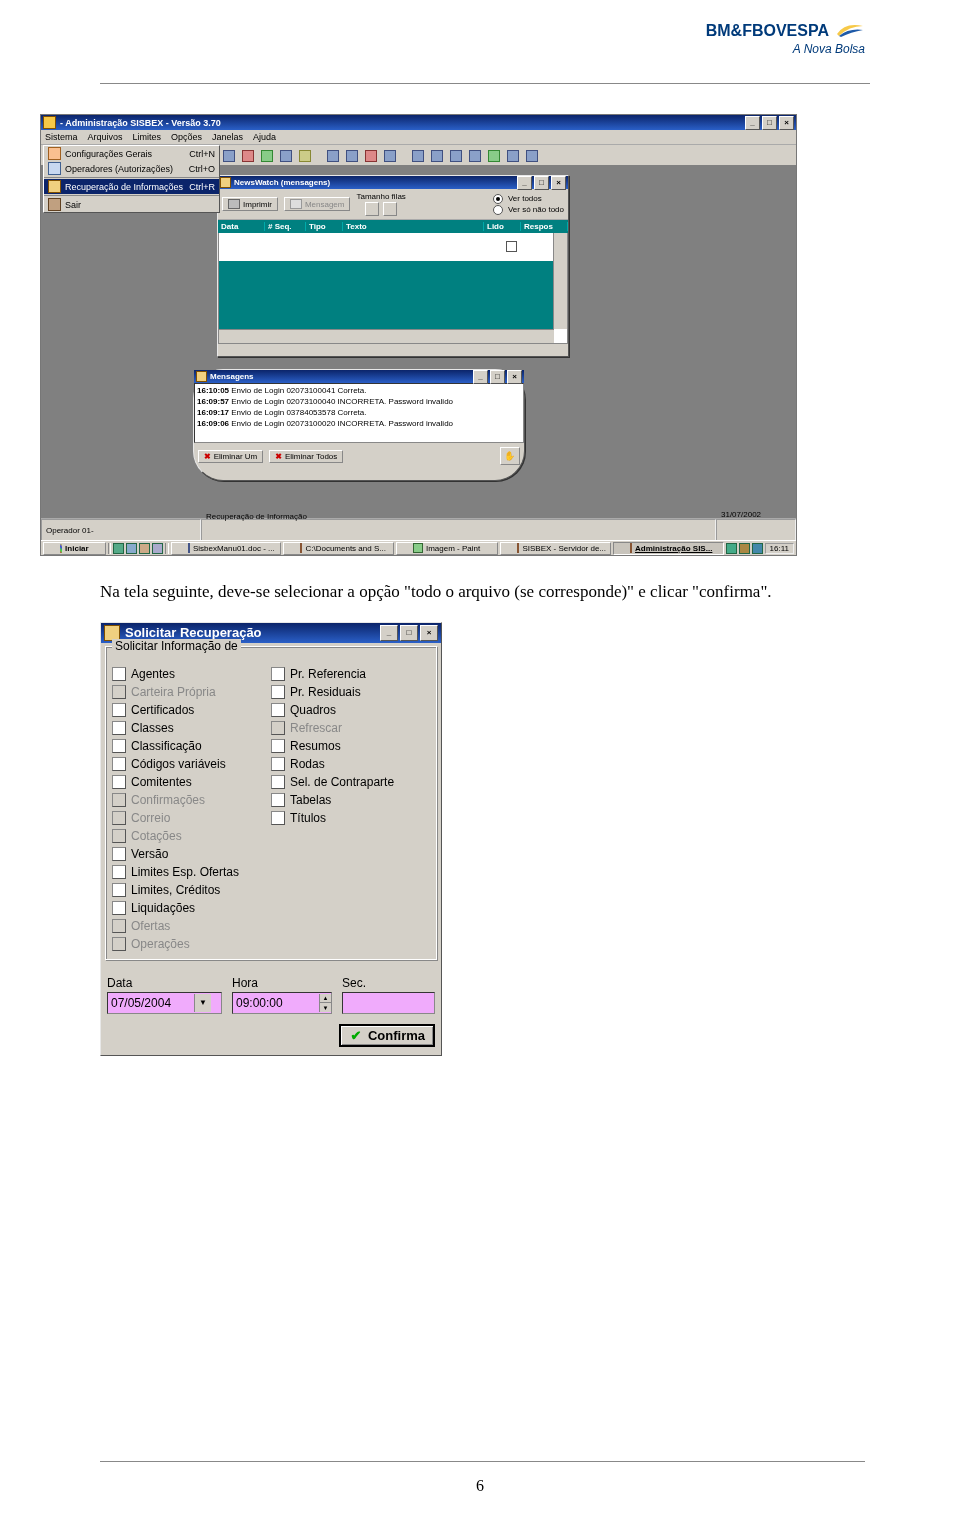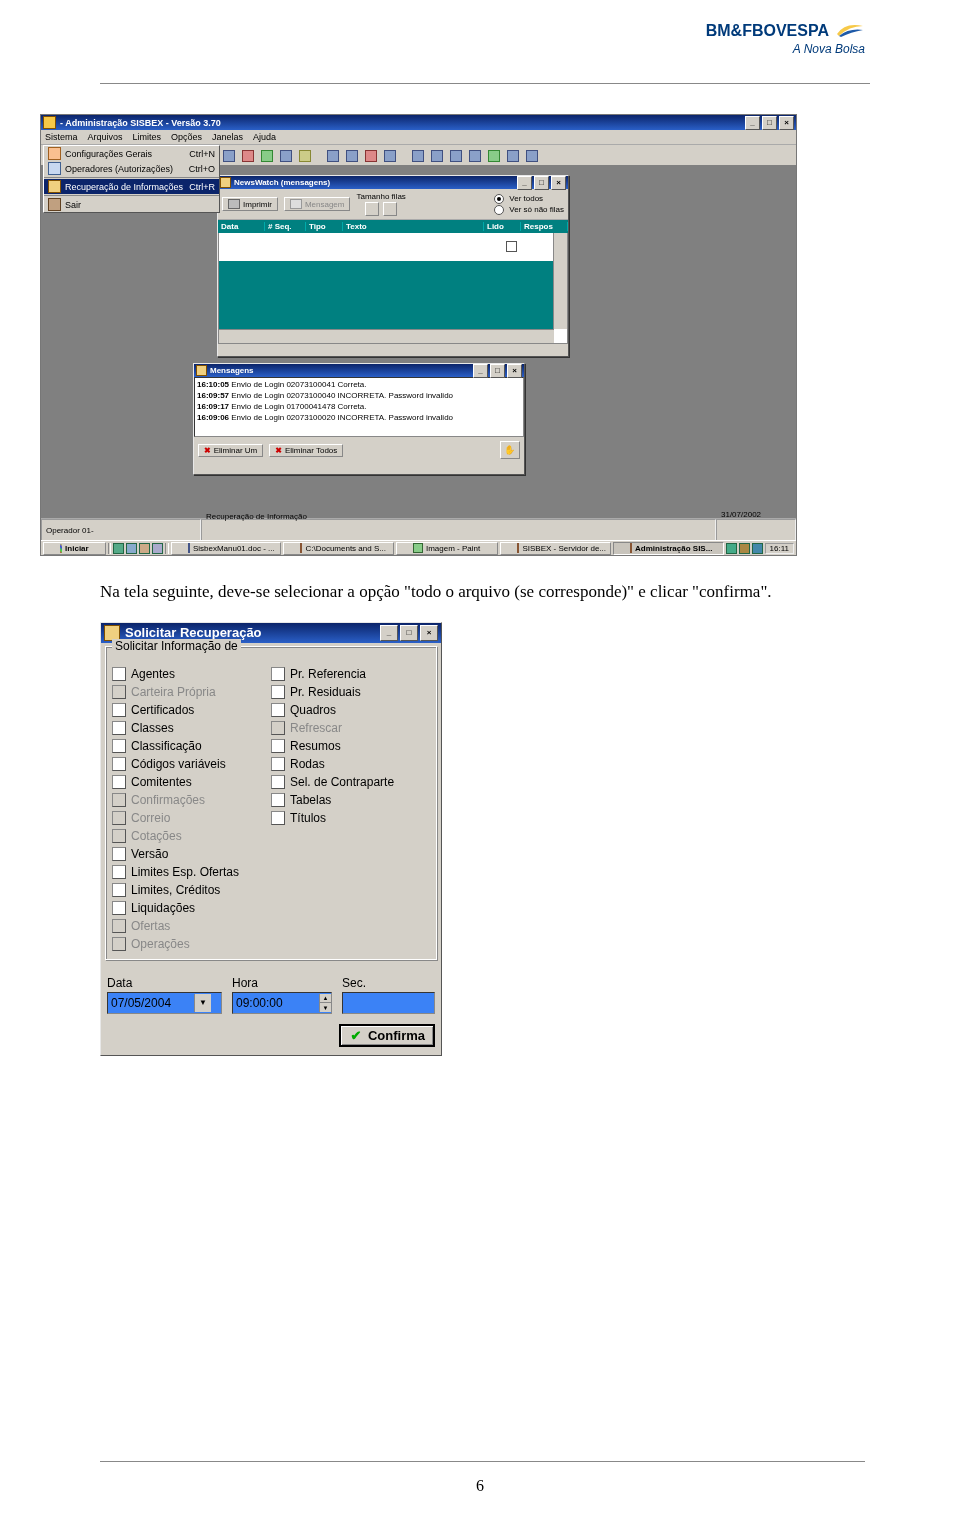--- a/index.html
+++ b/index.html
@@ -211,22 +211,22 @@
     position: relative;
     border: 1px solid #888;
     border-top: 0;
   }
   .nw-grid-body .teal { position:absolute; left:0; right:14px; top:28px; bottom:14px; background:#008080; }
   .nw-grid-body .chk { position:absolute; top:8px; right:50px; width:9px; height:9px; border:1px solid #555; background:#fff; }
   .nw-grid-body .scroll-v { position:absolute; top:0; right:0; bottom:14px; width:13px; background:#d4d0c8; border-left:1px solid #888; }
   .nw-grid-body .scroll-h { position:absolute; left:0; right:13px; bottom:0; height:13px; background:#d4d0c8; border-top:1px solid #888; }
 
   .msgwin {
-    top: 198px; left: 152px;
-    width: 330px; height: 110px;
+    top: 204px; left: 152px;
+    width: 330px; height: 110px; border-radius: 30px;
   }
   .msglist {
     background: #fff;
     border: 1px inset #888;
     margin: 0;
     height: 56px;
     overflow: hidden;
     font-size: 8px;
     line-height: 11px;
     padding: 1px 2px;
@@ -278,20 +278,21 @@
     display: flex; align-items: center; gap: 3px;
     background: #d4d0c8;
     overflow: hidden;
     white-space: nowrap;
   }
   .taskbtn.active {
     border-top-color: #888; border-left-color: #888;
     border-bottom-color: #fff; border-right-color: #fff;
     background: #c8c4bc;
     font-weight: bold;
+    text-decoration: underline;
   }
   .taskbar .clock { margin-left:auto; border:1px inset #eee; padding:0 4px; }
   .tray-icons { display:flex; gap:2px; }
   .tray-icons span { width:9px; height:9px; background:#5a8; border:1px solid #264; }
 
   
   .body-text {
     font-size: 17px;
     margin: 25px 0 18px 0;
     line-height: 1.35;
@@ -366,21 +367,21 @@
 
   .fields-row {
     display: flex;
     gap: 10px;
     padding: 2px 6px 6px 6px;
   }
   .fld { display: flex; flex-direction: column; gap: 2px; font-size: 12px; }
   .fld .ibox {
     display: flex;
     border: 1px inset #888;
-    background: #3b82f6;
+    background: #f0abfc;
     height: 20px;
     align-items: center;
   }
   .fld .ibox input {
     border: 0; background: transparent;
     font: inherit;
     width: 80px;
     padding: 0 3px;
     outline: none;
   }
@@ -566,21 +567,21 @@
               <div class="mag"></div>
             </div>
           </div>
           <div class="nw-right">
             <div class="radio-row">
               <span class="radio-dot on"></span>
               <span>Ver todos</span>
             </div>
             <div class="radio-row">
               <span class="radio-dot"></span>
-              <span>Ver só não filas</span>
+              <span>Ver só não todo</span>
             </div>
           </div>
         </div>
         <div class="nw-grid-head">
           <div style="width:40px">Data</div>
           <div style="width:34px"># Seq.</div>
           <div style="width:30px">Tipo</div>
           <div style="flex:1">Texto</div>
           <div style="width:30px">Lido</div>
           <div style="width:40px">Respos</div>
@@ -598,21 +599,21 @@
           <span style="width:9px;height:9px;background:#f0d080;border:1px solid #805000;margin-right:3px;"></span>
           <span>Mensagens</span>
           <span class="spacer"></span>
           <span class="winbtn">_</span>
           <span class="winbtn">□</span>
           <span class="winbtn">×</span>
         </div>
         <div class="msglist">
           <div class="msgline"><b>16:10:05</b> <span>Envio de Login 02073100041 Correta.</span></div>
           <div class="msgline"><b>16:09:57</b> <span>Envio de Login 02073100040 INCORRETA. Password invalido</span></div>
-          <div class="msgline"><b>16:09:17</b> <span>Envio de Login 01700041478 Correta.</span></div>
+          <div class="msgline"><b>16:09:17</b> <span>Envio de Login 03784053578 Correta.</span></div>
           <div class="msgline"><b>16:09:06</b> <span>Envio de Login 02073100020 INCORRETA. Password invalido</span></div>
         </div>
         <div class="msgbtns">
           <div class="nw-btn">
             <span style="color:#c00;font-weight:bold">✖</span>
             <span>Eliminar Um</span>
           </div>
           <div class="nw-btn">
             <span style="color:#c00;font-weight:bold">✖</span>
             <span>Eliminar Todos</span>

